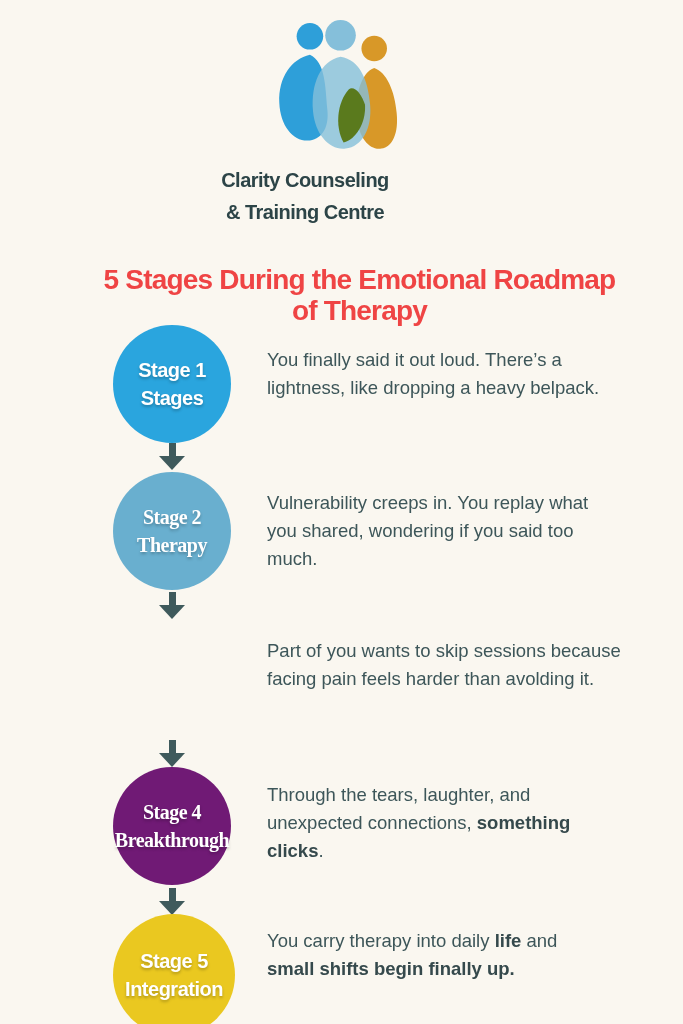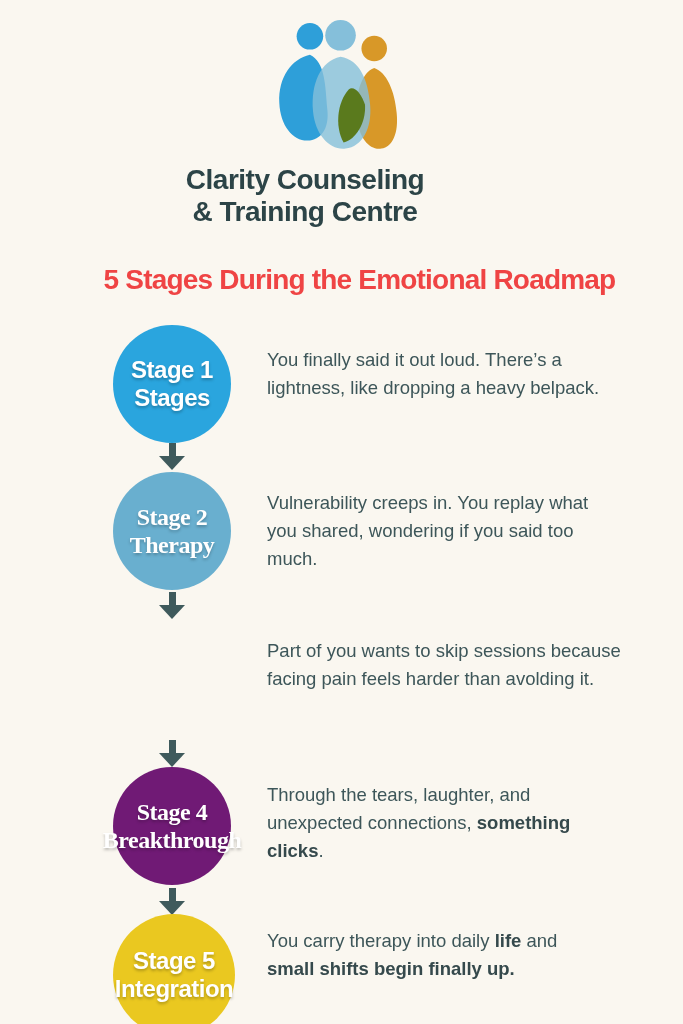--- a/index.html
+++ b/index.html
@@ -11,41 +11,41 @@
     font-family:"Liberation Sans", sans-serif;
     color:#3D5659;
   }
   .logo {
     position:absolute; left:264px; top:20px;
     width:150px; height:148px;
   }
   .brand {
     position:absolute; left:0; top:164px; width:610px;
     text-align:center;
-    font-weight:700; font-size:28px; line-height:32px;
+    font-weight:700; font-size:20px; line-height:32px;
     letter-spacing:-0.5px;
     color:#2C4447;
   }
   .title {
     position:absolute; left:0; top:246px; width:683px; margin:18px;
     text-align:center;
     font-weight:700; font-size:28px; line-height:31px;
     letter-spacing:-0.8px;
     color:#ef4444;
   }
   .circle {
     position:absolute; left:113px;
     width:118px; height:118px;
     border-radius:50%;
     display:flex; flex-direction:column;
     align-items:center; justify-content:center;
     text-align:center;
   }
   .circle .lbl {
-    color:#FFFFFF; font-weight:700; font-size:24px; line-height:28px;
+    color:#FFFFFF; font-weight:700; font-size:20px; line-height:28px;
     letter-spacing:-0.5px; white-space:nowrap;
     text-shadow:0 2px 3px rgba(0,0,0,0.25);
   }
   .c1 { top:325px; }
   .c2 { top:472px; }
   .c3 { top:620px; }
   .c4 { top:767px; }
   .c5 { top:914px; width:122px; height:122px; }
   .desc {
     position:absolute; left:267px; width:405px; margin:0;
@@ -94,20 +94,21 @@
     <path d="M82,68 C71,80 68,104 77,120 C89,117 99,101 98,83 C94,71 87,64 82,68 Z" fill="#5A7A1D"></path>
   </svg>
 
   <div class="brand">
     <div>Clarity Counseling</div>
     <div>&amp; Training Centre</div>
   </div>
 
   <h1 class="title">
     <span>5 Stages During the Emotional Roadmap</span><br>
+    <span>of Therapy</span>
   </h1>
 
   <div class="circle c1" style="background: rgb(42, 165, 222);">
     <div class="lbl">Stage 1</div>
     <div class="lbl">Stages</div>
   </div>
   <p class="desc d1"><span>You finally said it out loud. There’s a
 lightness, like dropping a heavy belpack.</span></p>
 
   <div class="arrow a1">

